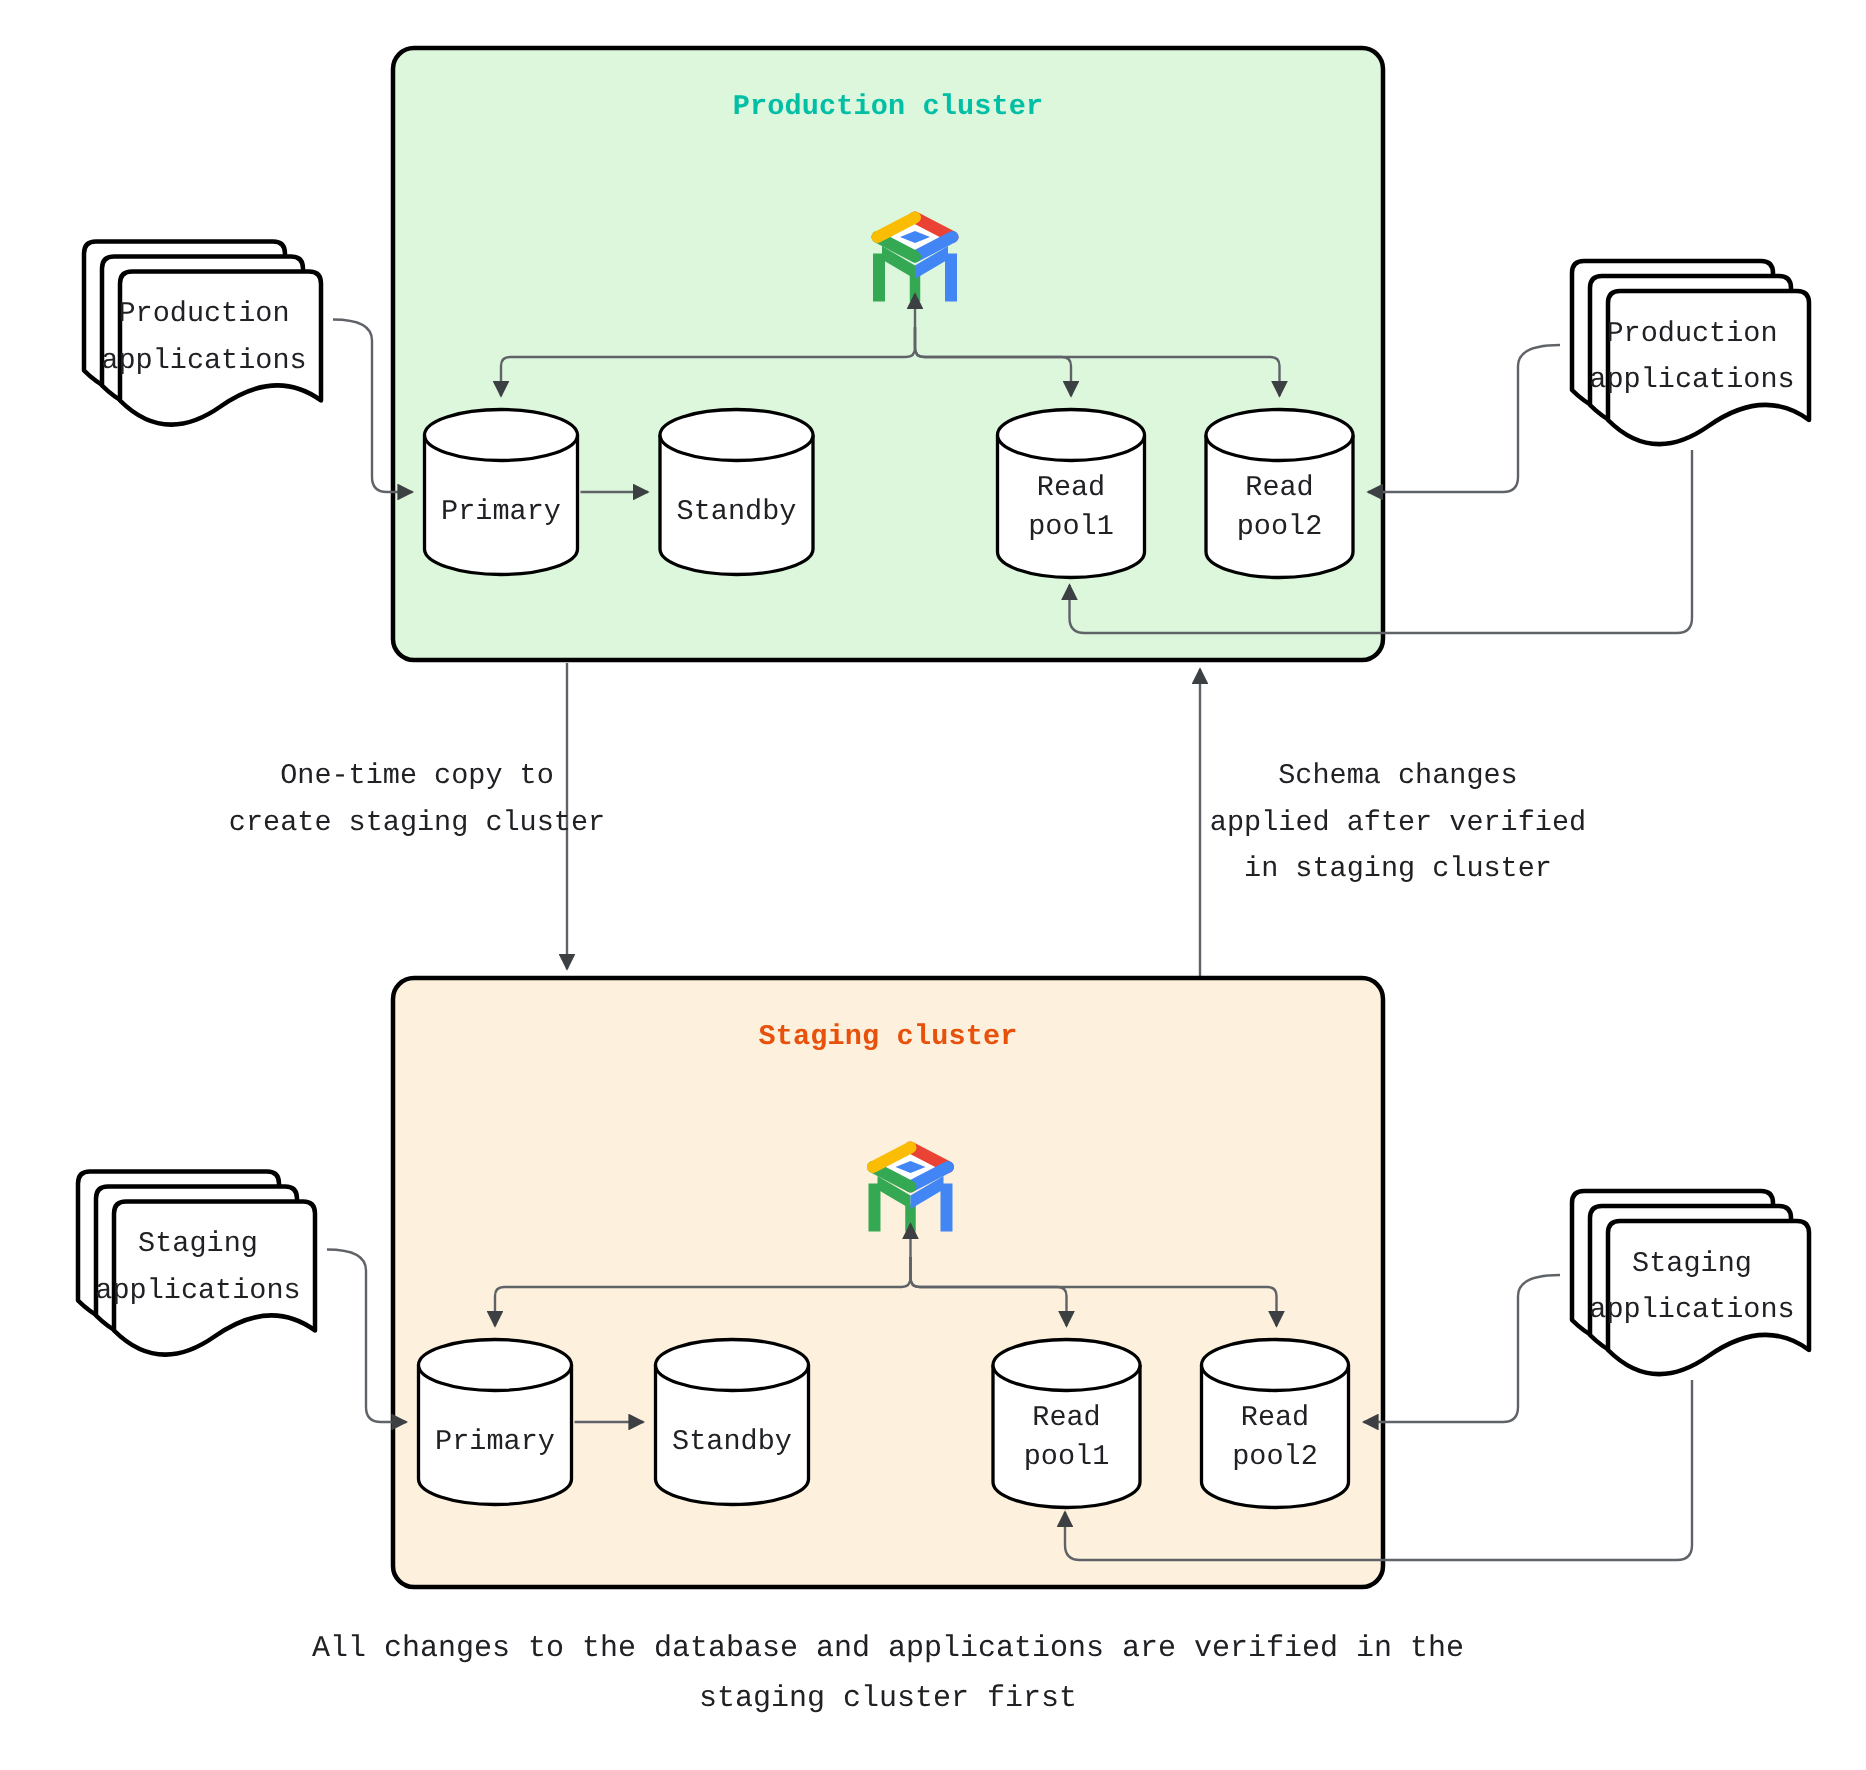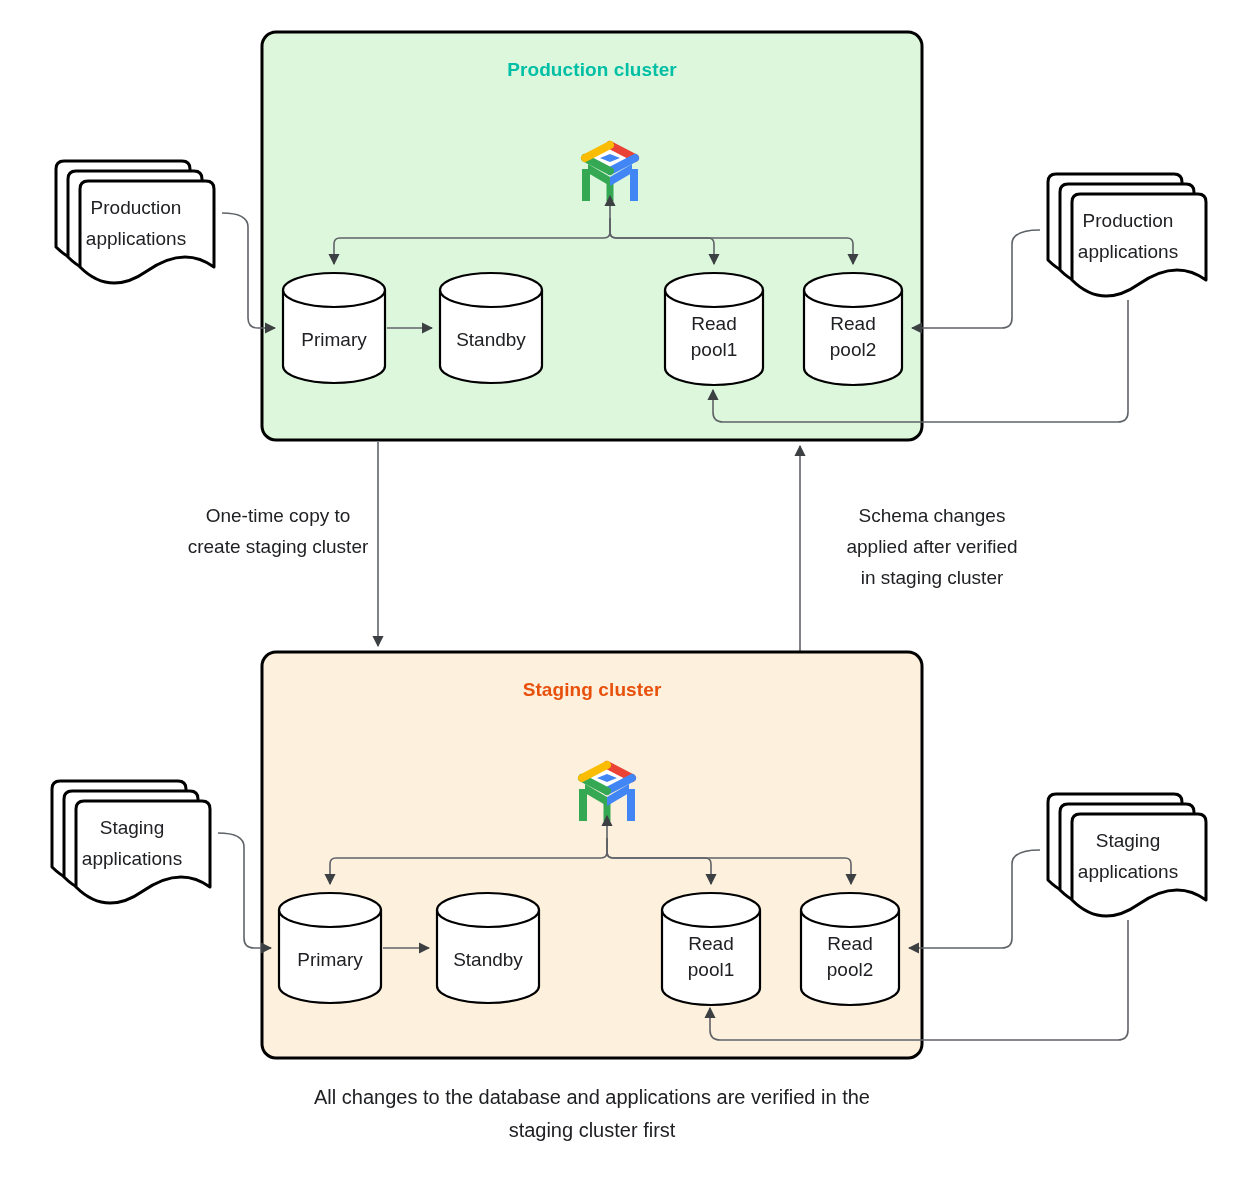--- a/index.html
+++ b/index.html
@@ -11,20 +11,21 @@
   body {
     font-family: "Liberation Sans", sans-serif;
     color: #202124;
   }
   #diagram-root {
     position: relative;
     width: 1244px;
     height: 1180px;
     overflow: hidden;
     background: #ffffff;
+    font-family: Liberation Mono, monospace;
   }
   #diagram-svg {
     position: absolute;
     top: 0;
     left: 0;
     width: 1244px;
     height: 1180px;
     display: block;
   }
   .cluster-title {

